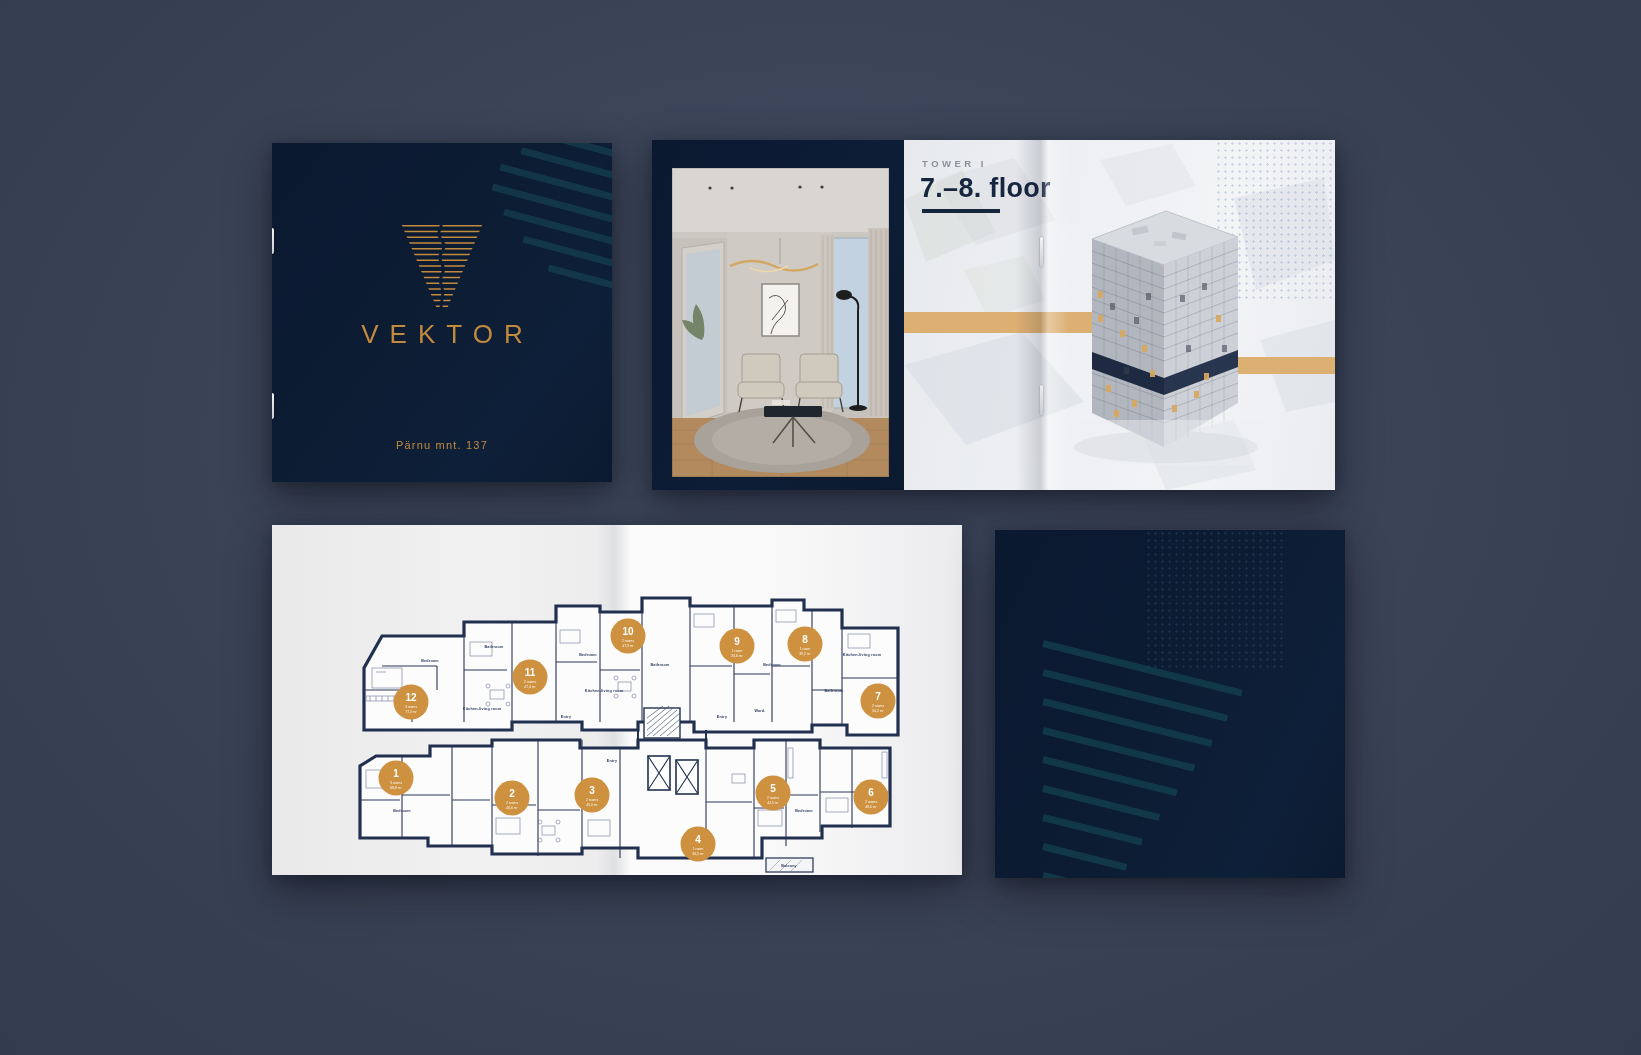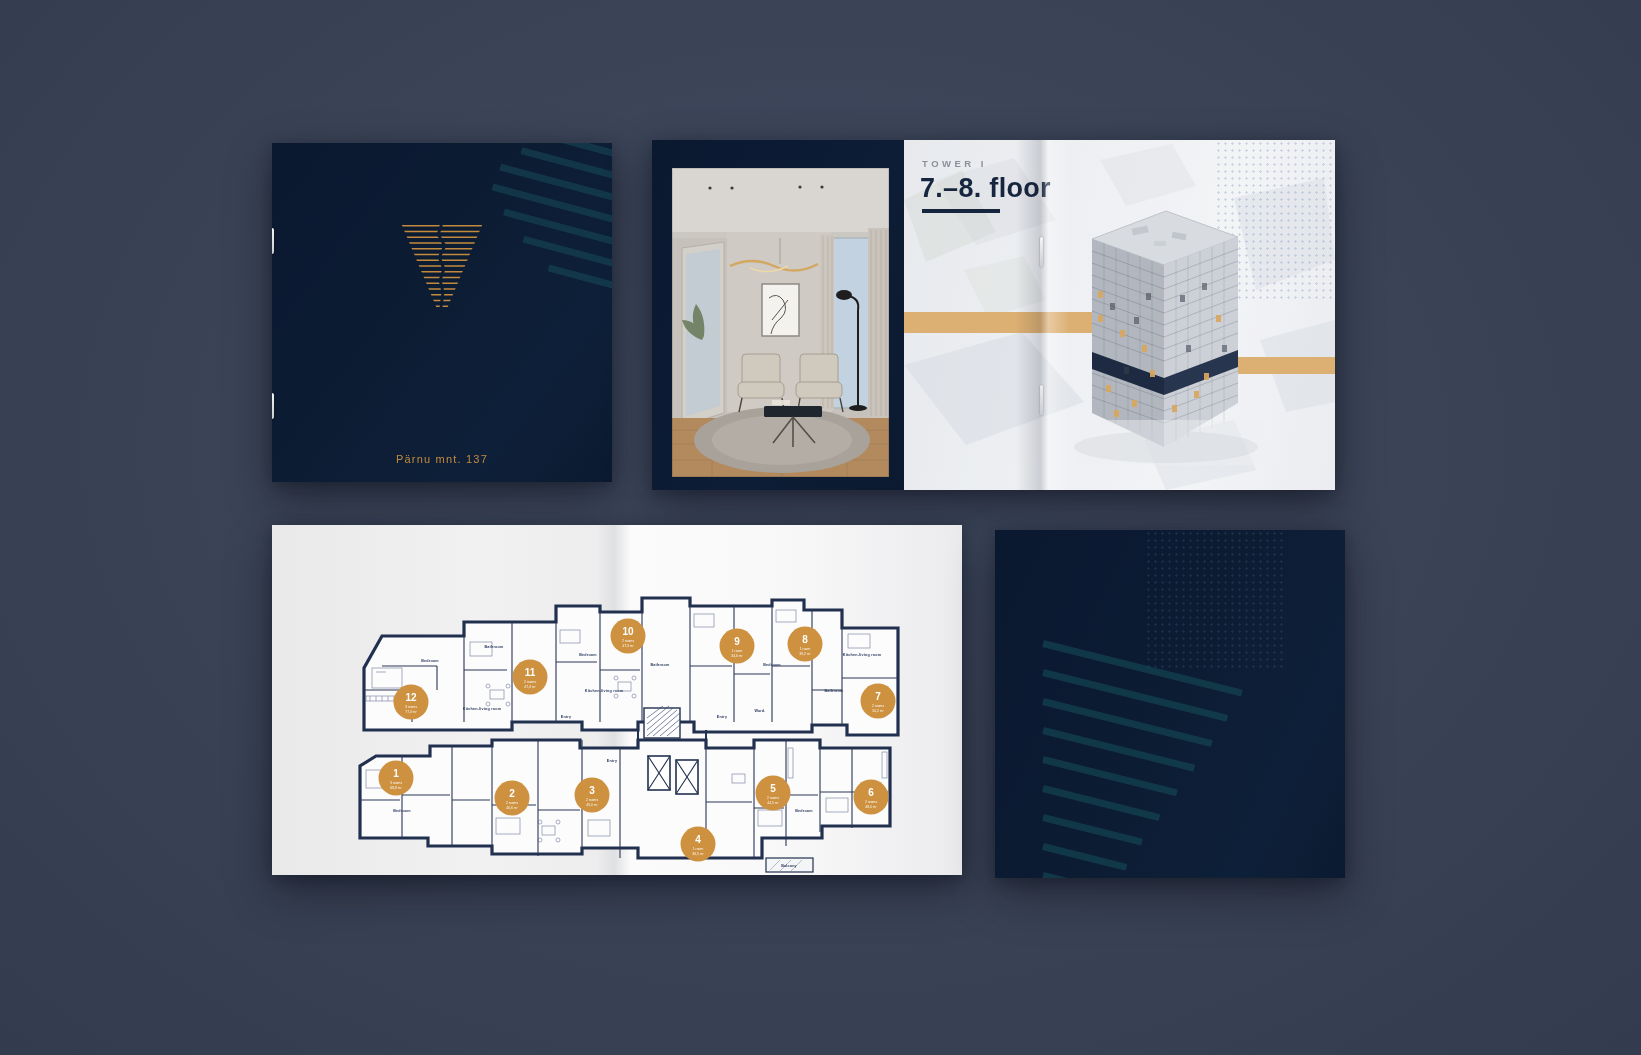--- a/index.html
+++ b/index.html
@@ -10,21 +10,21 @@
   
   .cover{left:272px;top:143px;width:340px;height:339px;overflow:hidden;
     background:linear-gradient(128deg,#0a1830 0%,#0c1c33 45%,#0e2039 75%,#0b1a30 100%);}
   .stripe{position:absolute;height:7px;border-radius:1px;background:#17505c;opacity:.5;}
   .cover .stripe{right:-6px;transform:rotate(15deg);transform-origin:right center;}
   .staple{position:absolute;width:4px;height:26px;border-radius:2px;background:linear-gradient(#f5f5f5,#c9ccd2);box-shadow:0 1px 2px rgba(0,0,0,.5);}
   .logo-wrap{position:absolute;left:0;right:0;top:78px;display:flex;justify-content:center;}
   .wordmark{position:absolute;left:0;right:0;top:176px;text-align:center;color:#c38a3e;
     font-size:26px;font-weight:300;letter-spacing:11px;text-indent:11px;}
   .cover-address{position:absolute;left:0;right:0;top:296px;text-align:center;color:#c38a3e;
-    font-size:11px;letter-spacing:1.2px;margin-top:14px;}
+    font-size:11px;letter-spacing:1.2px;}
   
   .spread-top{left:652px;top:140px;width:683px;height:350px;background:#e9ebee;overflow:hidden;}
   .page-navy{position:absolute;left:0;top:0;width:252px;height:350px;
     background:linear-gradient(115deg,#0a1830,#0d1d35 60%,#0b1a30);}
   .photo-frame{position:absolute;left:20px;top:28px;width:217px;height:309px;overflow:hidden;box-shadow:inset 0 0 0 1px rgba(255,255,255,.06);}
   .page-light{position:absolute;left:252px;top:0;width:431px;height:350px;
     background:linear-gradient(100deg,#e3e6ea 0%,#edeff2 40%,#f3f4f6 70%,#e8eaee 100%);overflow:hidden;}
   .dots{position:absolute;background-image:radial-gradient(rgba(120,145,190,.38) 1px, transparent 1.4px);background-size:7px 7px;}
   .eyebrow{position:absolute;left:18px;top:18px;color:#8b9099;font-size:9.5px;font-weight:700;letter-spacing:3.5px;}
   .floor-title{position:absolute;left:16px;top:33px;color:#16263f;font-size:27px;font-weight:700;letter-spacing:.3px;}
@@ -86,20 +86,21 @@
             <line x1="0" y1="65" x2="100" y2="65"></line>
               <line x1="0" y1="71" x2="100" y2="71"></line>
             <line x1="0" y1="77" x2="100" y2="77"></line>
               <line x1="0" y1="83" x2="100" y2="83"></line>
             <line x1="0" y1="89" x2="100" y2="89"></line>
           </g>
           <path d="M50 2 L46 14 L53 26 L47 38 L52 50 L48 62 L51 74 L49 90" fill="none" stroke="#0c1c33" stroke-width="3"></path>
         </g>
       </svg>
     </div>
+    <div class="wordmark">VEKTOR</div>
     <div class="cover-address">Pärnu mnt. 137</div>
   </div>
 
   <div class="piece spread-top">
 
     <div class="page-navy">
       <div class="photo-frame">
         <svg width="217" height="309" viewBox="0 0 217 309">
           <rect x="0" y="0" width="217" height="309" fill="#c6c1ba"></rect>
           <rect x="0" y="0" width="217" height="70" fill="#d9d6d2"></rect>

